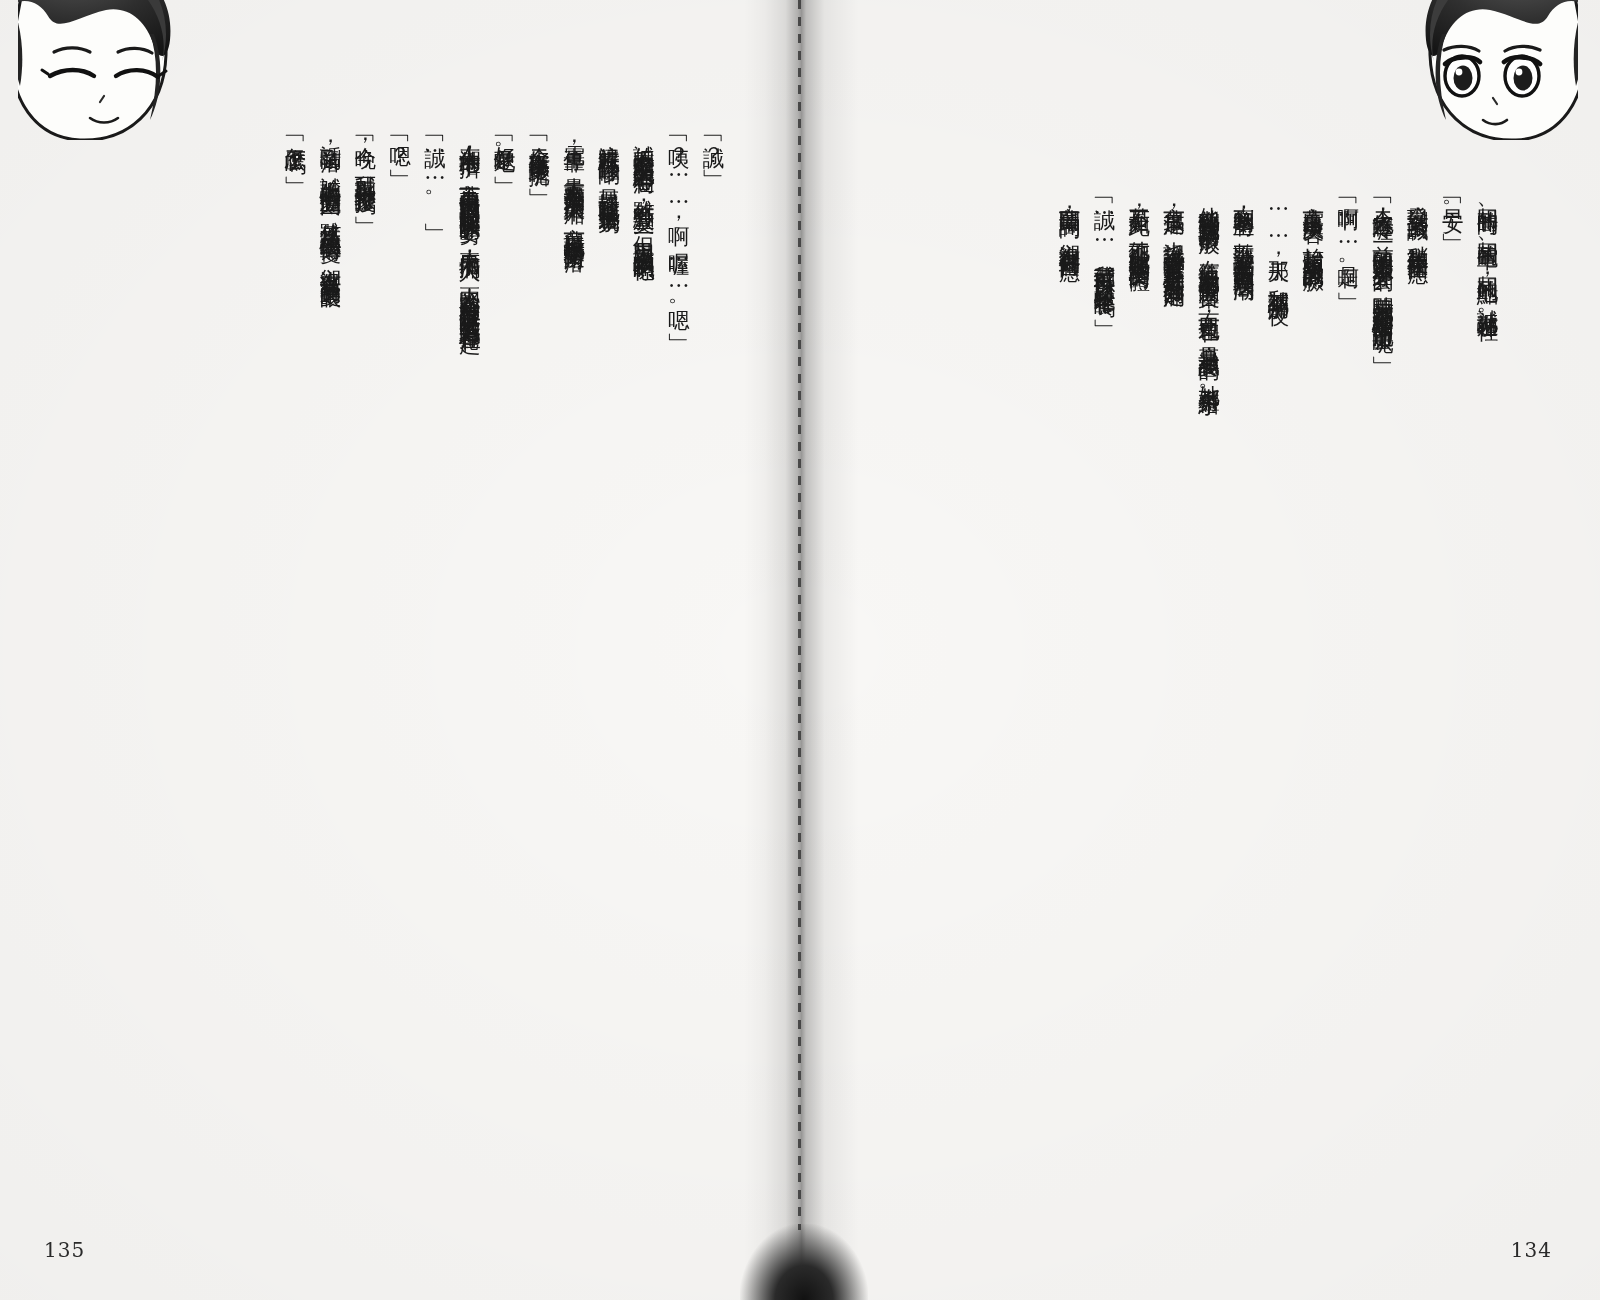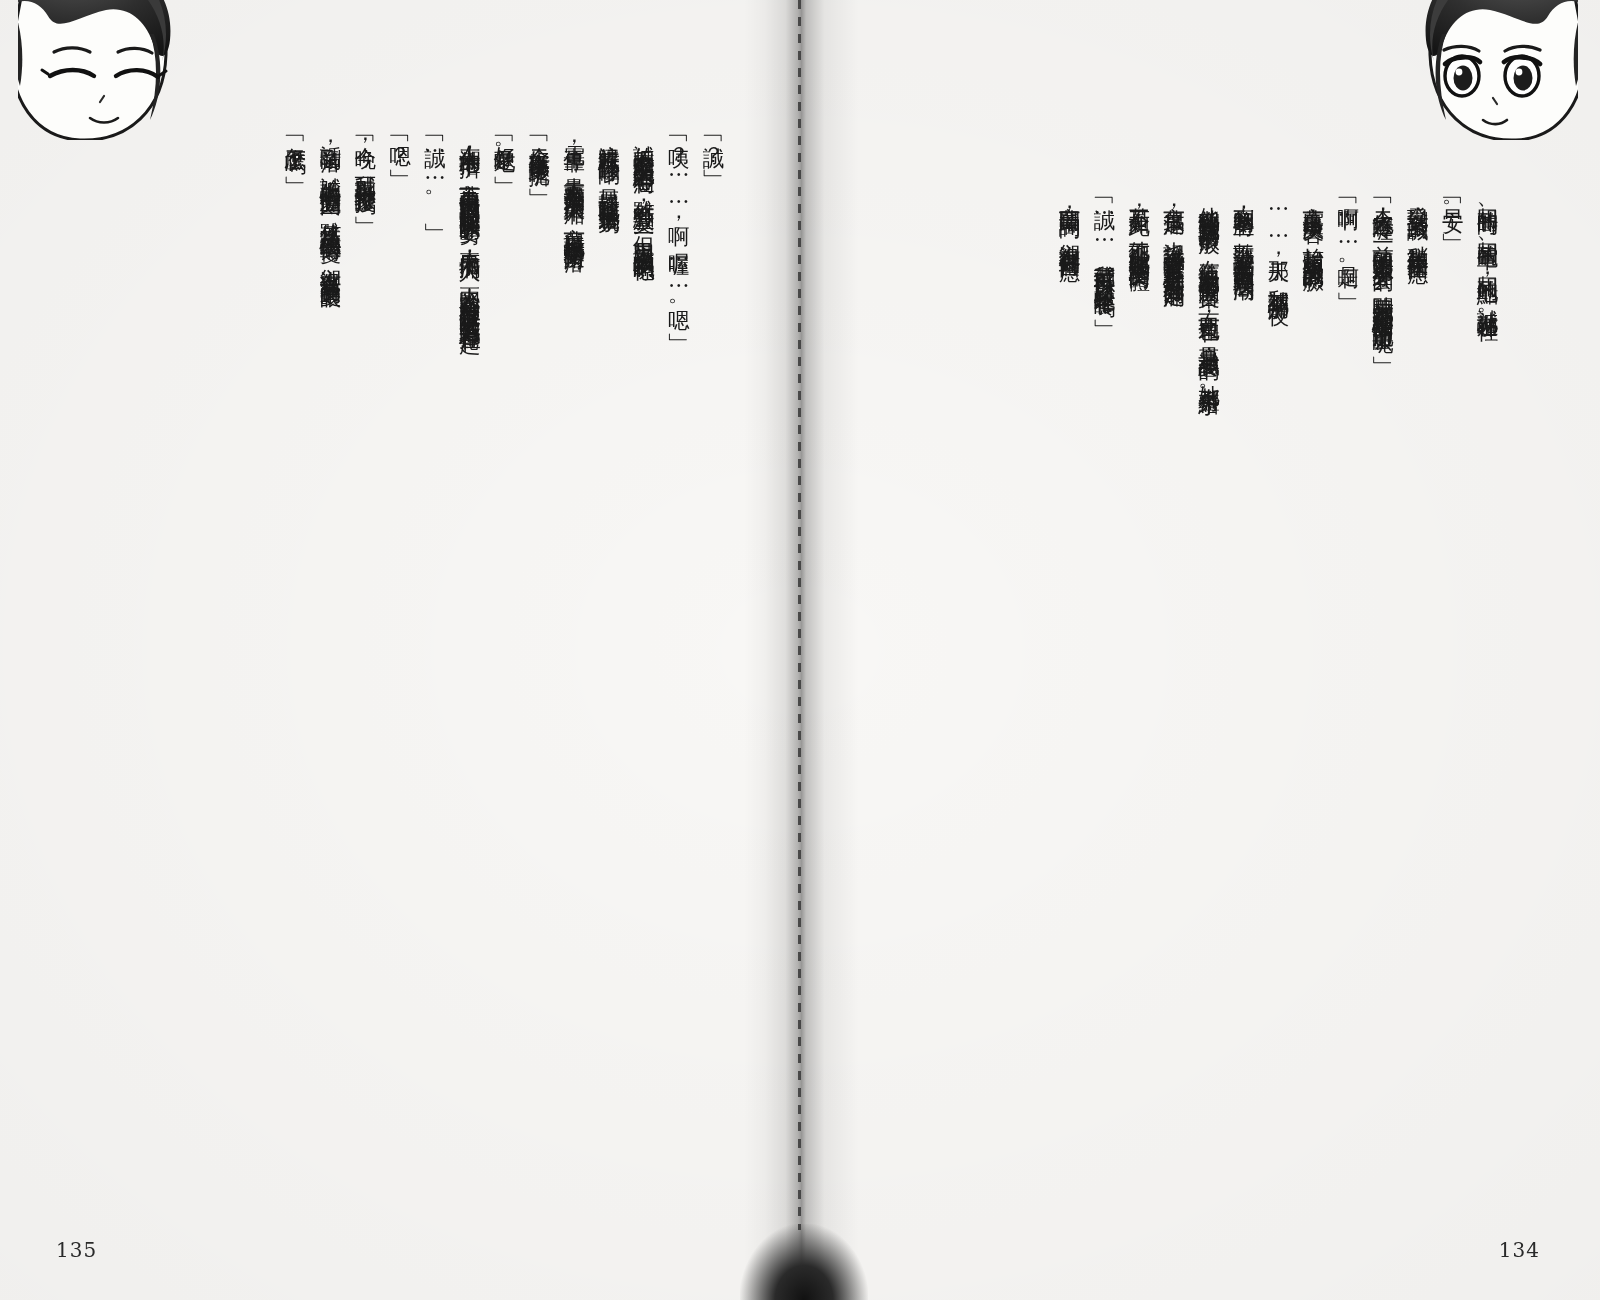--- a/index.html
+++ b/index.html
@@ -114,22 +114,22 @@
 
   
   .folio {
     position: absolute;
     bottom: 38px;
     font-size: 20px;
     font-family: "DejaVu Serif", "Liberation Serif", serif;
     color: #2a2a2a;
     letter-spacing: 1px;
   }
-  .folio-left  { left: 44px; margin-left: 12px; }
-  .folio-right { right: 60px; margin-left: 46px; }
+  .folio-left  { left: 44px; }
+  .folio-right { right: 48px; margin-left: 46px; }
 
   
   .corner-ill {
     position: absolute;
     width: 175px;
     height: 140px;
     overflow: hidden;
   }
   .ill-topleft  { top: 0; left: 18px; }
   .ill-topright { top: 0; right: 22px; }

